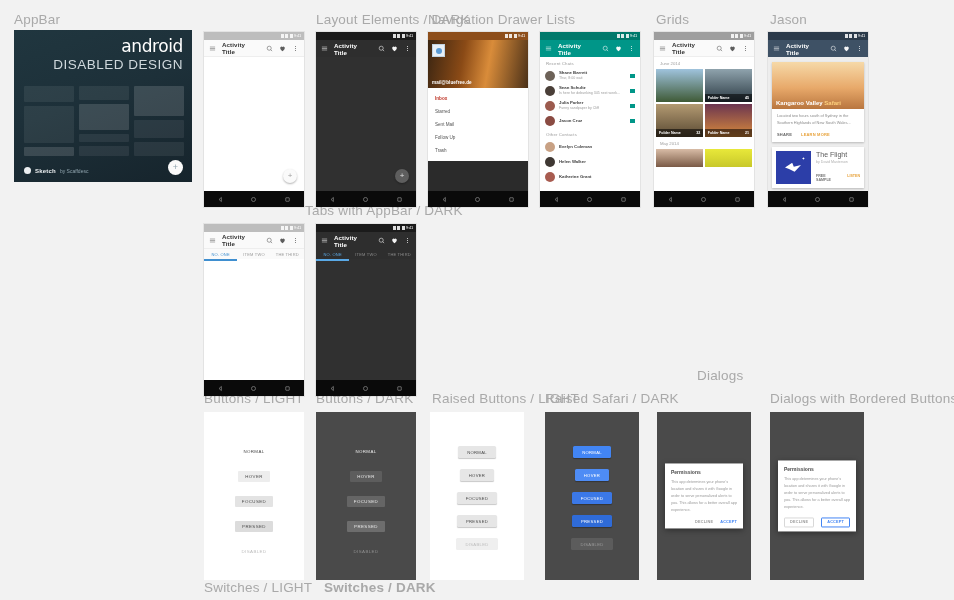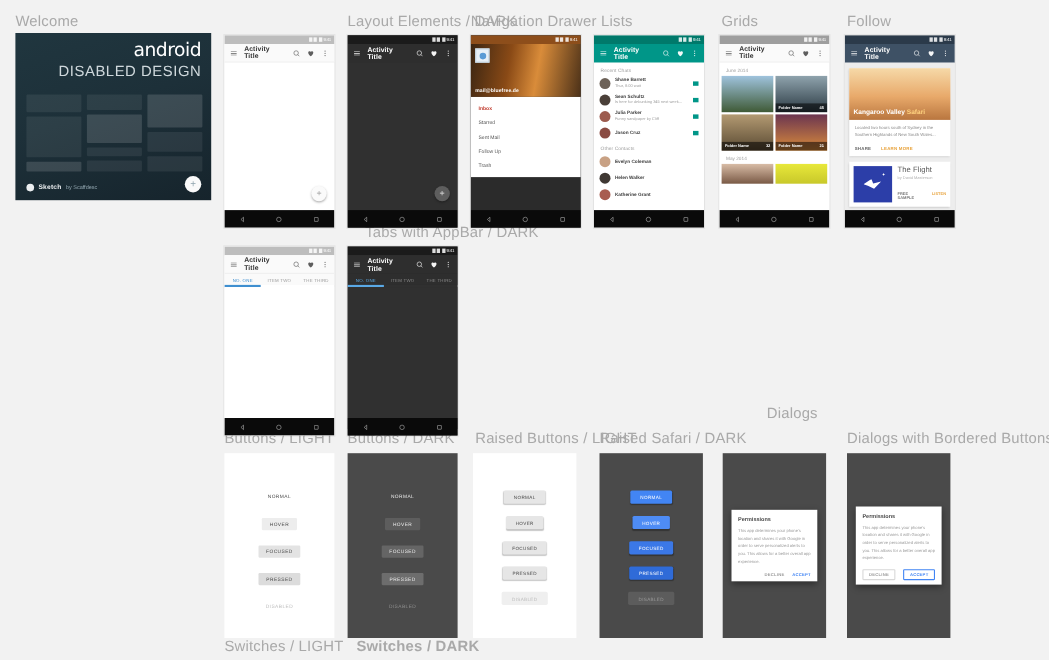--- a/index.html
+++ b/index.html
@@ -218,27 +218,27 @@
   .dlg .da b{ font-size:3.8px;color:#9b9b9b;letter-spacing:.2px;}
   .dlg .da b.ok{ color:#4285f4;}
   .dlg.bordered .da b{ border:1px solid #d8d8d8;padding:2px 5px;border-radius:1px;}
   .dlg.bordered .da b.ok{ border-color:#4285f4;}
 </style>
 </head>
 <body>
 
 <div id="stage">
 
-  <div class="sec-label" style="left:14px;  top:12px;">Welcome</div>
+  <div class="sec-label" style="left:14px;  top:12px;">AppBar</div>
   <div class="sec-label" style="left:316px; top:12px;">Layout Elements / DARK</div>
   <div class="sec-label" style="left:428px; top:12px;">Navigation Drawer Lists</div>
   <div class="sec-label" style="left:656px; top:12px;">Grids</div>
-  <div class="sec-label" style="left:770px; top:12px;">Follow</div>
-
-  <div class="sec-label" style="left:332px; top:203px;">Tabs with AppBar / DARK</div>
+  <div class="sec-label" style="left:770px; top:12px;">Jason</div>
+
+  <div class="sec-label" style="left:305px; top:203px;">Tabs with AppBar / DARK</div>
 
   <div class="sec-label" style="left:204px; top:391px;">Buttons / LIGHT</div>
   <div class="sec-label" style="left:316px; top:391px;">Buttons / DARK</div>
   <div class="sec-label" style="left:432px; top:391px;">Raised Buttons / LIGHT</div>
   <div class="sec-label" style="left:545px; top:391px;">Raised Safari / DARK</div>
   <div class="sec-label" style="left:657px; top:368px;margin-left:40px;">Dialogs</div>
   <div class="sec-label" style="left:770px; top:391px;">Dialogs with Bordered Buttons</div>
 
   <div class="sec-label" style="left:204px; top:580px;">Switches / LIGHT</div>
   <div class="sec-label" style="left:324px; top:580px;font-weight:bold;">Switches / DARK</div>

